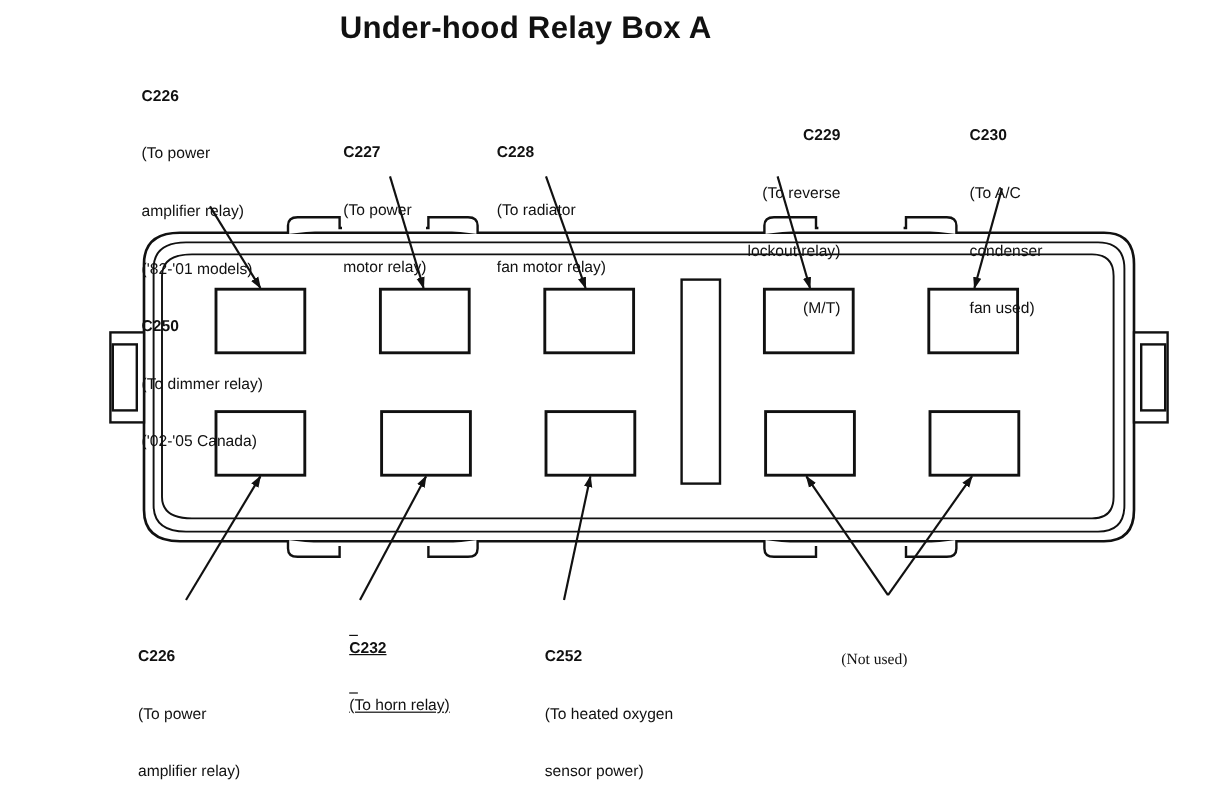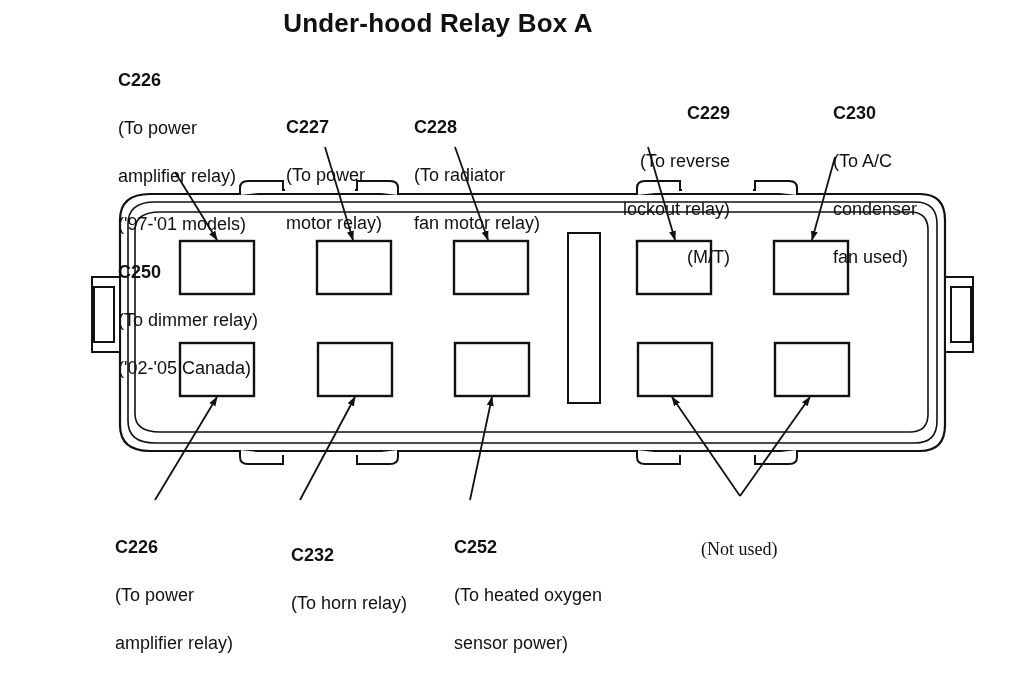--- a/index.html
+++ b/index.html
@@ -1,21 +1,21 @@
 <!DOCTYPE html>
 <html><head>
 <meta charset="utf-8">
 <style>
   html, body { margin: 0; padding: 0; background: #ffffff; }
   body { width: 1024px; height: 673px; position: relative; overflow: hidden;
          font-family: "Liberation Sans", sans-serif; color: #111; }
   #title { position: absolute; left: 0; width: 876px; top: 8px; text-align: center;
            font-weight: bold; font-size: 26px; letter-spacing: 0.2px; }
   svg#diagram { position: absolute; left: 0; top: 0; }
-  .label { position: absolute; font-size: 18px; line-height: 16px; white-space: pre; }
+  .label { position: absolute; font-size: 13px; line-height: 16px; white-space: pre; }
   .label .code { font-weight: bold; display: block; }
   .label .line { display: block; }
 </style>
 </head>
 <body>
 
 <div id="title">Under-hood Relay Box A</div>
 
 <svg id="diagram" width="1024" height="673" viewBox="0 0 1024 673">
   <defs>
@@ -75,21 +75,21 @@
     <line x1="470" y1="500" x2="492" y2="397"></line>
     <line x1="740" y1="496" x2="672" y2="397"></line>
     <line x1="740" y1="496" x2="810" y2="397"></line>
   </g>
 </svg>
 
 <div class="label" style="left:118px; top:40px;">
   <span class="code">C226</span>
   <span class="line">(To power</span>
   <span class="line">amplifier relay)</span>
-  <span class="line">('97-'01 models)</span>
+  <span class="line">('82-'01 models)</span>
   <span class="code">C250</span>
   <span class="line">(To dimmer relay)</span>
   <span class="line">('02-'05 Canada)</span>
 </div>
 
 <div class="label" style="left:286px; top:87px;">
   <span class="code">C227</span>
   <span class="line">(To power</span>
   <span class="line">motor relay)</span>
 </div>
@@ -100,41 +100,41 @@
   <span class="line">fan motor relay)</span>
 </div>
 
 <div class="label" style="left:623px; top:73px;text-align:right;">
   <span class="code">C229</span>
   <span class="line">(To reverse</span>
   <span class="line">lockout relay)</span>
   <span class="line">(M/T)</span>
 </div>
 
-<div class="label" style="left:808px; top:73px;margin-left:25px;">
+<div class="label" style="left:808px; top:73px;">
   <span class="code">C230</span>
   <span class="line">(To A/C</span>
   <span class="line">condenser</span>
   <span class="line">fan used)</span>
 </div>
 
 <div class="label" style="left:115px; top:507px;">
   <span class="code">C226</span>
   <span class="line">(To power</span>
   <span class="line">amplifier relay)</span>
   
   
   
   
   
   
   
 </div>
 
-<div class="label" style="left:291px; top:515px;">
+<div class="label" style="left:291px; top:500px;text-decoration:underline;">
   <span class="code">C232</span>
   <span class="line">(To horn relay)</span>
 </div>
 
 <div class="label" style="left:454px; top:507px;">
   <span class="code">C252</span>
   <span class="line">(To heated oxygen</span>
   <span class="line">sensor power)</span>
   
   

